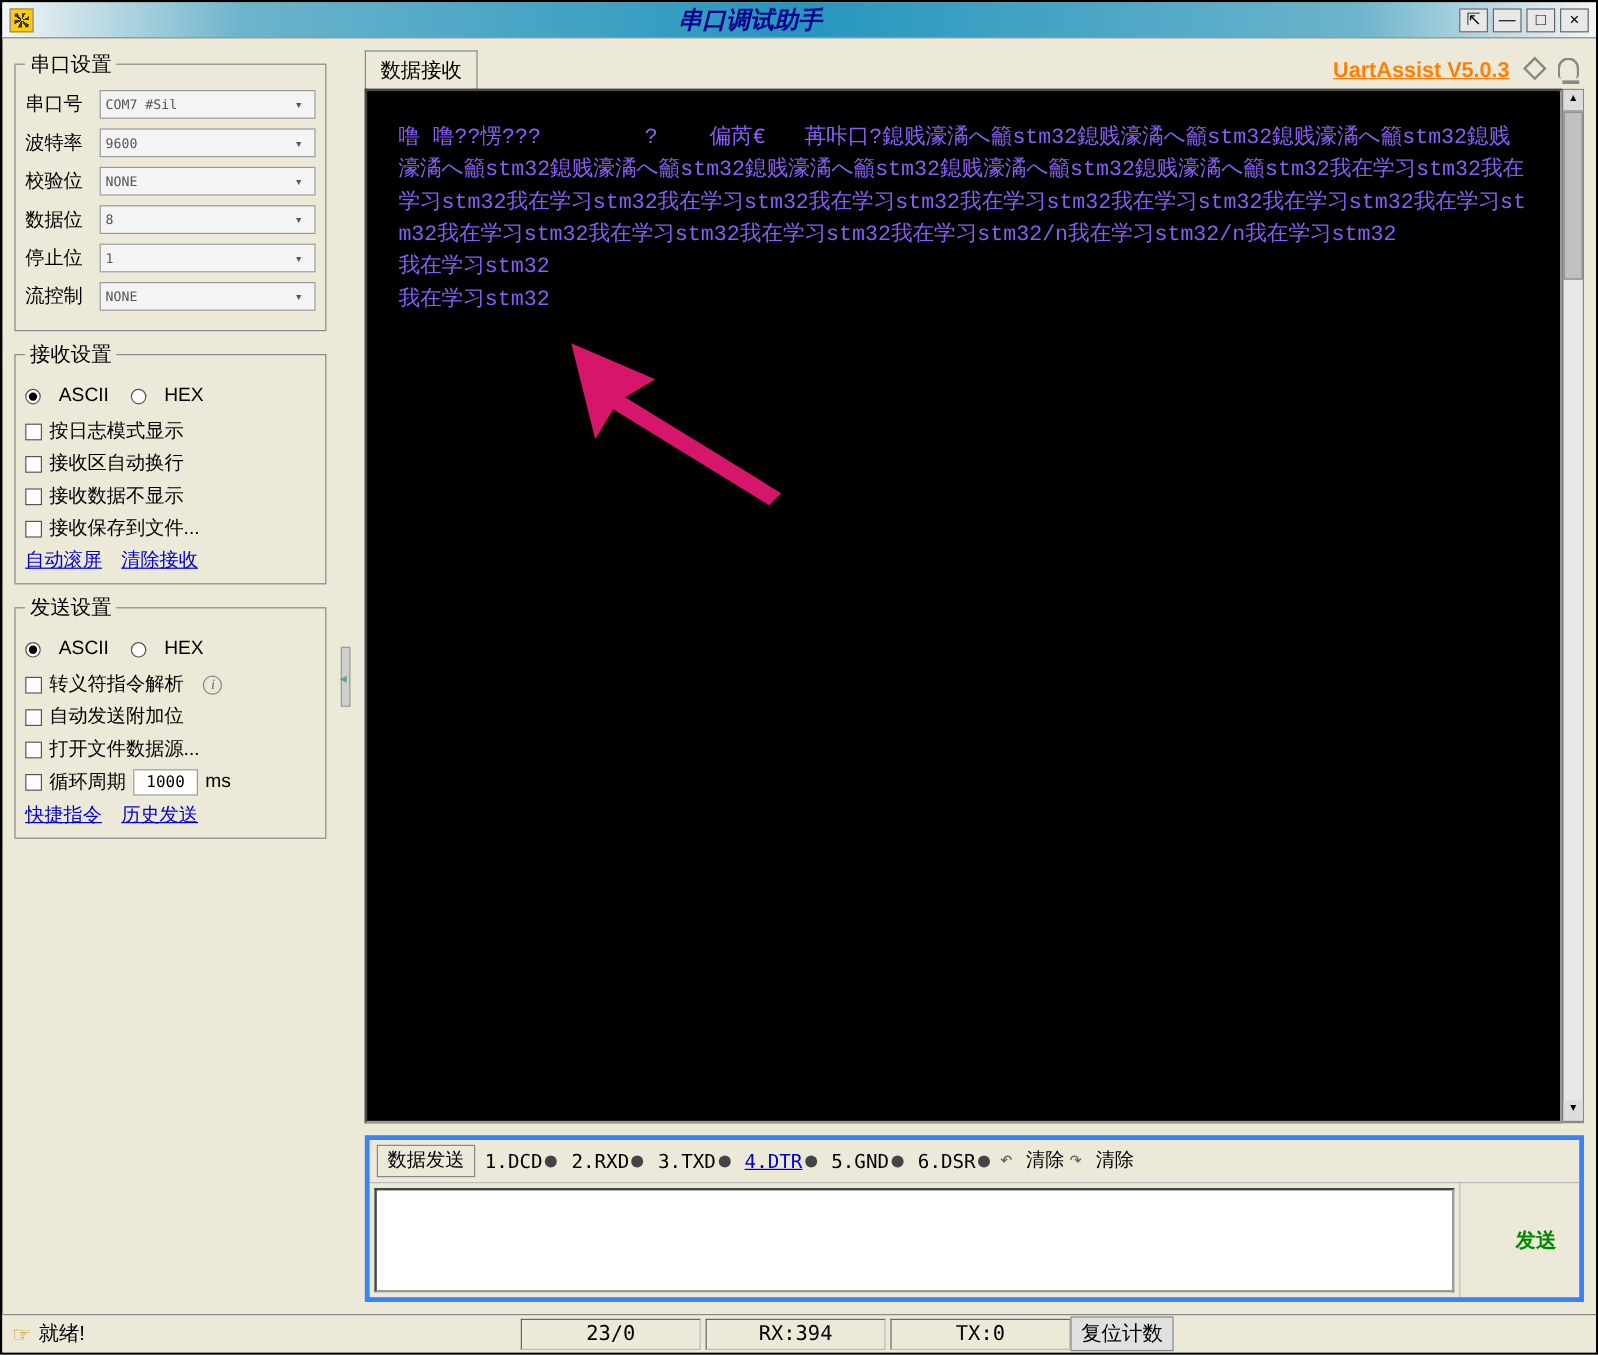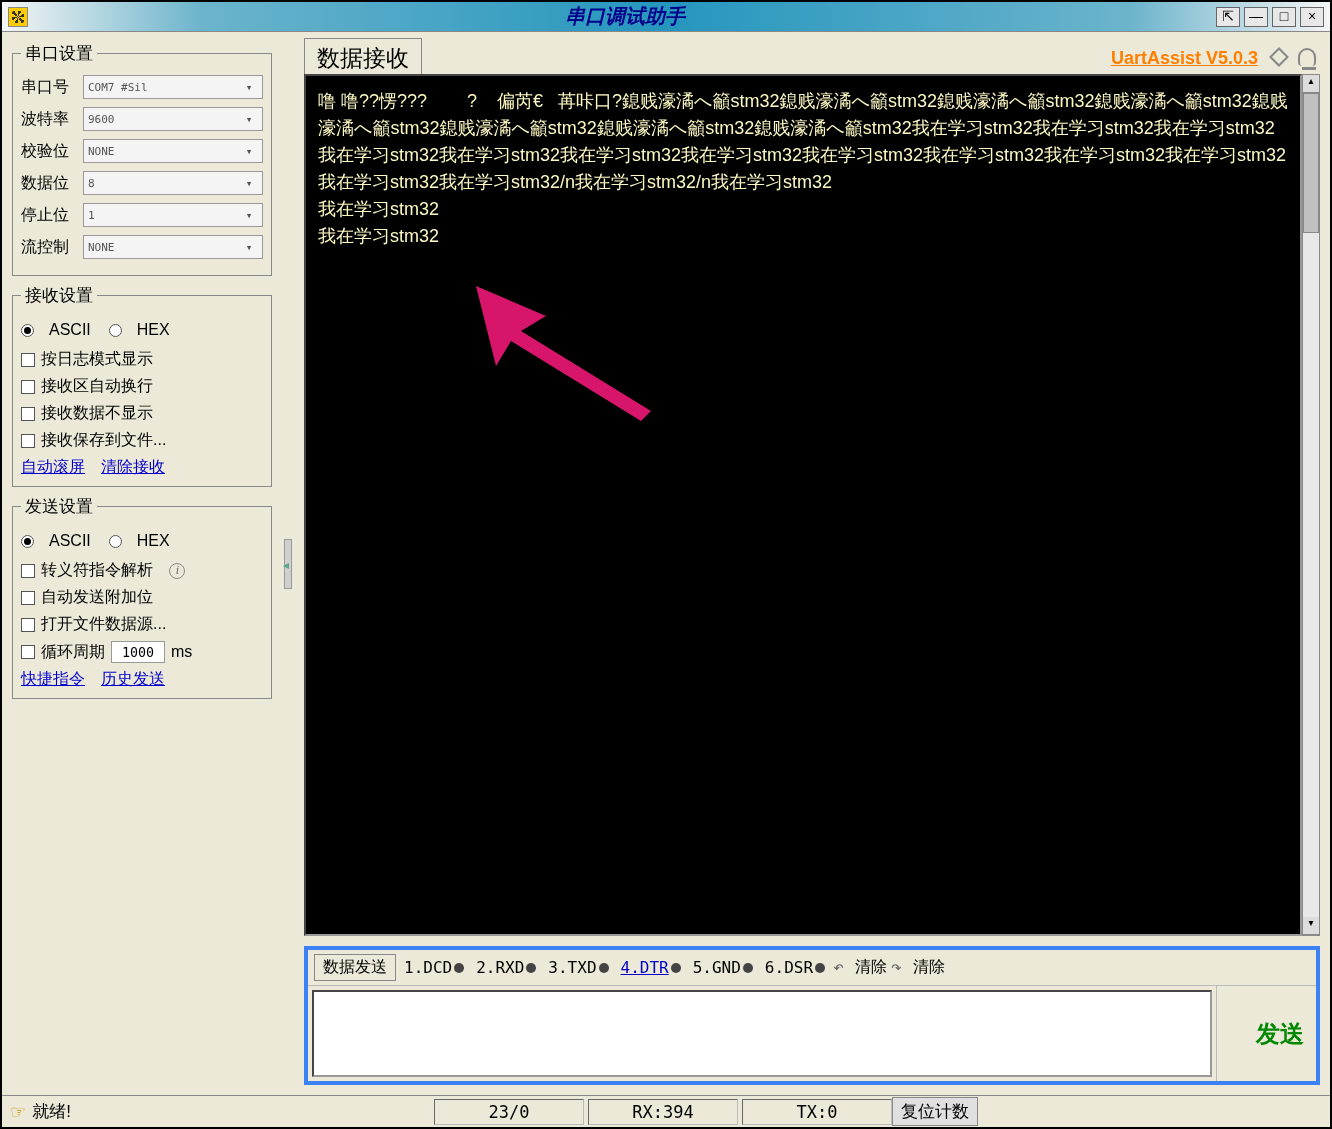--- a/index.html
+++ b/index.html
@@ -40,29 +40,29 @@
 .rdot.on::after { content:""; width:7px; height:7px; border-radius:50%; background:#000; }
 
 .link-row { display:flex; gap: 16px; margin-top: 6px; }
 .link { color: #0000cc; text-decoration: underline; cursor: pointer; font-size: 16px; }
 
 .cycle-input { width: 54px; height: 22px; border: 1px solid #999; background: #fff; text-align:center; font-family: monospace; }
 
 .right-col { flex: 1; display: flex; flex-direction: column; position: relative; }
 
 .rx-header { display: flex; align-items: center; height: 32px; }
-.rx-tab { border: 1px solid #888; border-bottom: none; padding: 4px 12px; background: #ece9d8; font-size: 23px; }
+.rx-tab { border: 1px solid #888; border-bottom: none; padding: 4px 12px; background: #ece9d8; font-size: 17px; }
 .rx-spacer { flex: 1; }
 .version { color: #ff7f00; font-weight: bold; font-size: 18px; text-decoration: underline; margin-right: 6px; }
 .top-icon { width: 22px; height: 20px; margin-left: 6px; position:relative; }
 .diamond { transform: rotate(45deg); border: 2px solid #888; width:14px; height:14px; margin:2px; }
 .bell { width:18px; height:18px; border:2px solid #888; border-radius:50% 50% 4px 4px; border-bottom:none; position:relative; }
 .bell::after{ content:""; position:absolute; bottom:-4px; left:2px; width:14px; height:3px; background:#888; }
 
-.console { flex: 1; border: 2px inset #999; background: #000; color: #fef9c3; font-family: Liberation Sans, sans-serif; font-size: 18px; padding: 12px; overflow: hidden; position: relative; line-height: 1.5; }
+.console { flex: 1; border: 2px inset #999; background: #000; color: #8b5cf6; font-family: Liberation Mono, monospace; font-size: 18px; padding: 26px; overflow: hidden; position: relative; line-height: 1.5; }
 .console-wrap { position:relative; display:flex; flex:1; }
 .console-sb { width:18px; background:#e8e8e8; border:1px solid #888; display:flex; flex-direction:column; }
 .sb-btn { height:18px; background:#ddd; border-bottom:1px solid #888; text-align:center; font-size:10px; }
 .sb-thumb { flex:0 0 140px; background:#c0c0c0; border:1px solid #888; margin-top:0; }
 .sb-track { flex:1; }
 
 .arrow-annot { position:absolute; top:210px; left:170px; pointer-events:none; }
 .arrow-annot svg { overflow:visible; }
 
 .send-area { border: 4px solid #3b82f6; background: #ece9d8; margin-top: 10px; }
@@ -71,21 +71,21 @@
 .pin-ind { display:inline-flex; align-items:center; gap:2px; margin: 0 4px; }
 .pin-dot { width:10px; height:10px; border-radius:50%; background:#444; display:inline-block; }
 .pin-link { color:#0000cc; text-decoration:underline; cursor:pointer; }
 .send-clear { margin-left: 2px; cursor:pointer; }
 .curved-arrow { display:inline-block; width:16px; height:16px; position:relative; }
 .curved-arrow::before { content:"↶"; font-size:18px; color:#666; position:absolute; top:-4px; }
 .curved-arrow.r::before { content:"↷"; }
 
 .send-body { display:flex; height: 95px; }
 .send-input { flex:1; border: 2px inset #999; background:#fff; margin:4px; }
-.send-btn { width: 100px; display:flex; align-items:center; justify-content:center; color:#008800; font-weight:bold; font-size:24px; cursor:pointer; border-left:1px solid #bbb;padding-left:27px; }
+.send-btn { width: 100px; display:flex; align-items:center; justify-content:center; color:#008800; font-weight:bold; font-size:17px; cursor:pointer; border-left:1px solid #bbb;padding-left:27px; }
 
 .middle-splitter { width:12px; background:#ece9d8; display:flex; align-items:center; justify-content:center; }
 .splitter-handle { width:8px; height:50px; background:#d0d0d0; border:1px solid #999; position:relative; }
 .splitter-arrow { position:absolute; left:-2px; color:#5a8; font-size:12px; }
 
 .statusbar { height: 32px; border-top: 1px solid #888; background: #ece9d8; display:flex; align-items:center; padding: 0 8px; font-size: 17px; }
 .status-cell { border:1px inset #bbb; padding: 2px 12px; margin-left: 4px; font-family: monospace; min-width: 150px; text-align:center; }
 .status-ready { display:flex; align-items:center; gap:6px; flex:0 0 420px; }
 .hand-icon { color:#cc9900; font-size:18px; }
 .reset-btn { border:1px solid #888; padding:2px 8px; background:#e0e0e0; cursor:pointer; }

